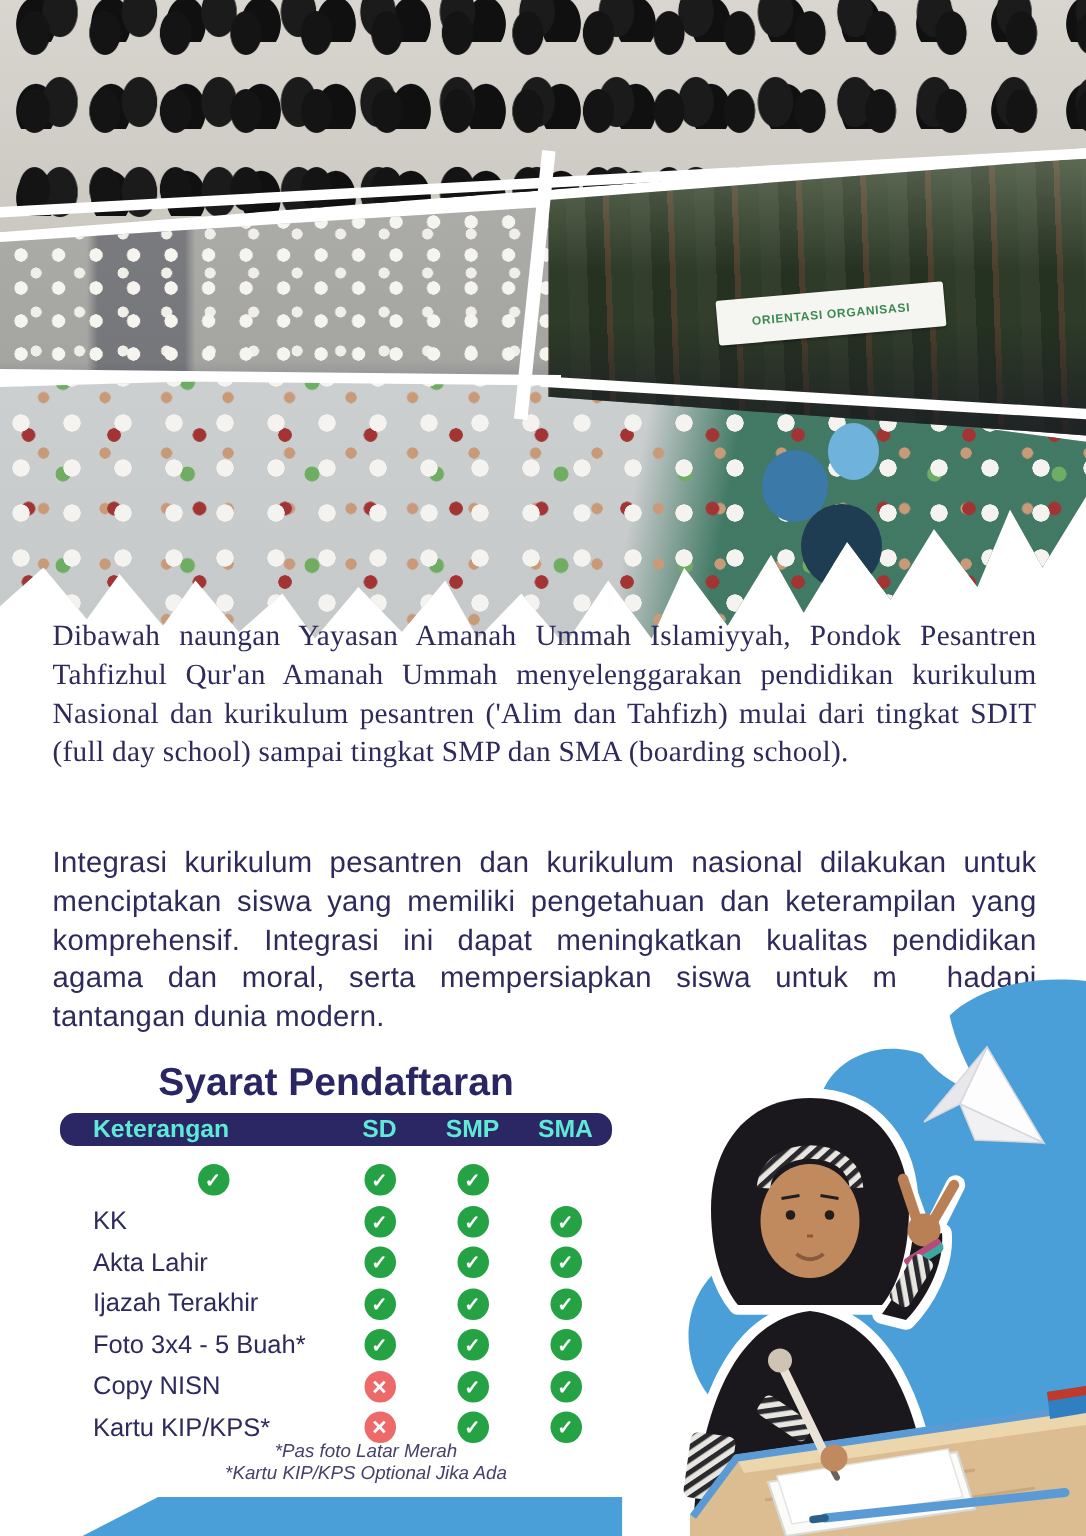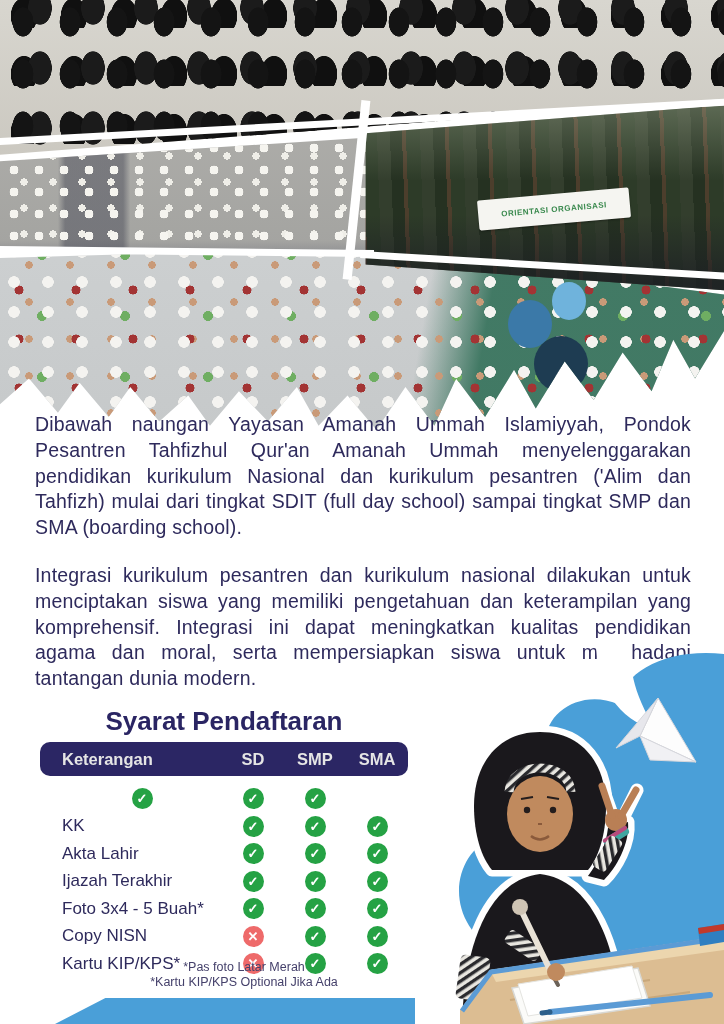--- a/index.html
+++ b/index.html
@@ -78,53 +78,53 @@
   .seam.s2{left:352px;top:100px;width:9px;height:180px;transform:rotate(6deg);}
   .seam.s3{left:-6px;top:248px;width:380px;height:7px;transform:rotate(.6deg);}
   .seam.s4{left:360px;top:262px;width:374px;height:7px;transform:rotate(3.4deg);}
 
   
   .para{
     position:absolute;left:35px;width:656px;
     font-size:19.5px;line-height:25.8px;letter-spacing:.2px;
     color:#2e2a5c;font-weight:500;text-align:justify;margin:0;
   }
-  .para.p1{top:412px;}
+  .para.p1{top:412px;font-family:Liberation Serif, serif;}
   .para.p2{top:563px;}
 
   
   .req-title{
     position:absolute;left:40px;top:706px;width:368px;margin:0;
     text-align:center;font-size:26px;font-weight:bold;color:#2a2563;
     z-index:4;
   }
   .req{position:absolute;left:40px;top:742px;width:368px;z-index:4;}
   .req-header{
-    height:34px;background:#2b2664;border-radius:10px;
+    height:22px;background:#2b2664;border-radius:10px;
     display:grid;grid-template-columns:1fr 62px 62px 62px;
     align-items:center;padding-left:22px;
-    color:#e5e5e5;font-weight:bold;font-size:16.5px;
+    color:#5eead4;font-weight:bold;font-size:16.5px;
   }
   .req-header .col{text-align:center;}
   .req-rows{margin-top:9px;}
   .req-row{
     display:grid;grid-template-columns:1fr 62px 62px 62px;
     align-items:center;padding-left:22px;height:27.5px;
     font-size:17px;color:#2e2a5c;
   }
   .mark{
     width:21px;height:21px;border-radius:50%;justify-self:center;
     display:flex;align-items:center;justify-content:center;
     color:#fff;font-size:13px;font-weight:bold;line-height:1;
   }
   .mark.check{background:#25a244;}
   .mark.cross{background:#ee6a6a;}
   .footnotes{
     position:absolute;left:60px;top:960px;width:368px;z-index:4;
-    text-align:center;font-size:12.5px;line-height:15px;
+    text-align:center;font-style:italic;font-size:12.5px;line-height:15px;
     color:#45416b;
   }
 
   
   .bottom-band{
     position:absolute;left:55px;top:998px;width:360px;height:26px;
     background:#4a9fd8;clip-path:polygon(14% 0,100% 0,100% 100%,0 100%);
     z-index:1;
   }
   .scene{position:absolute;right:0;top:640px;width:324px;height:384px;z-index:3;}

